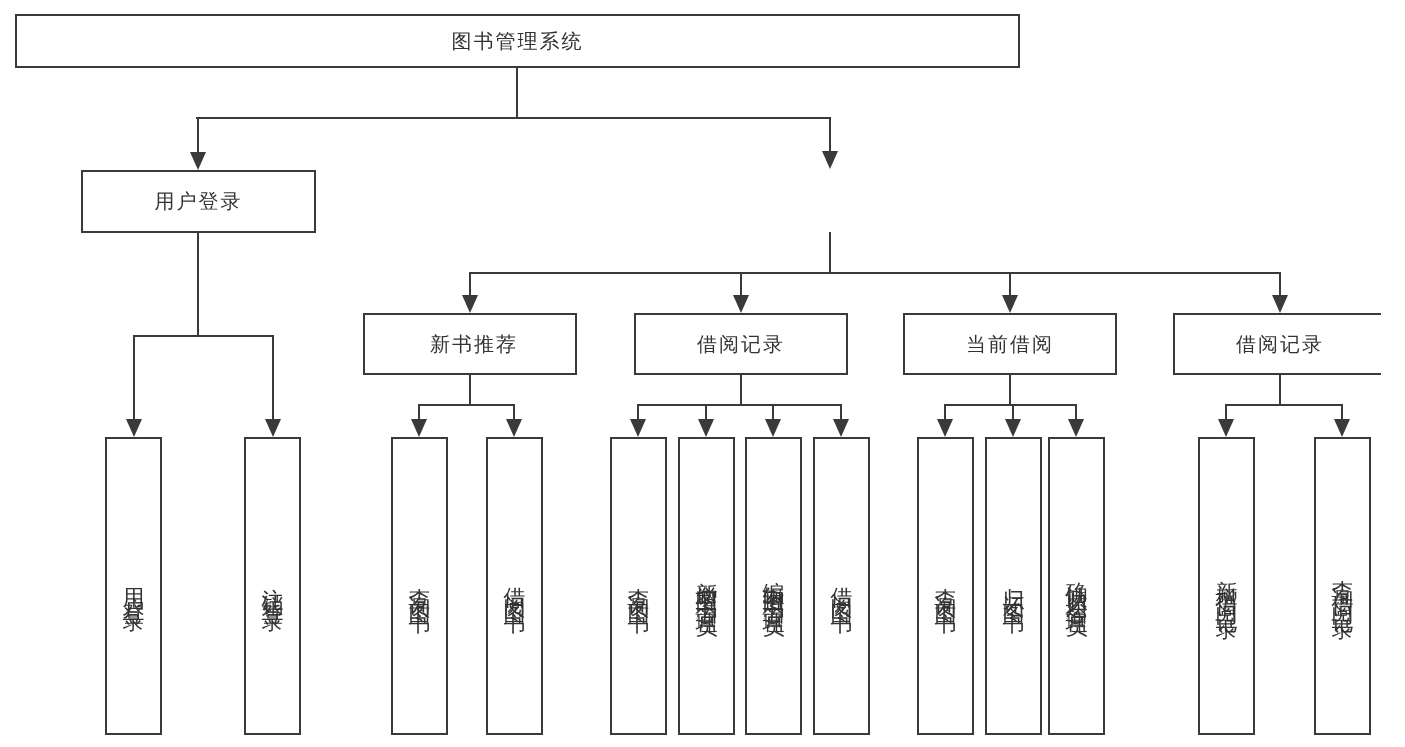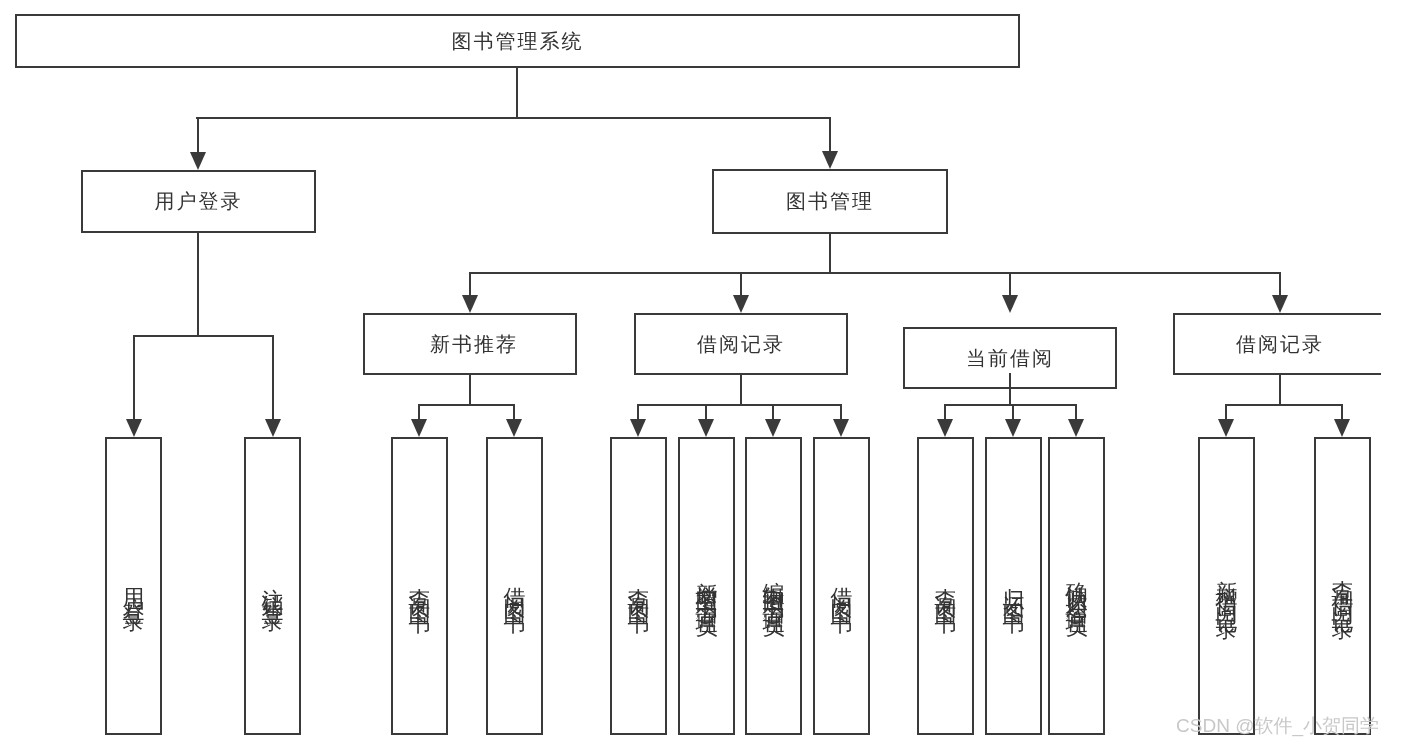--- a/index.html
+++ b/index.html
@@ -42,37 +42,36 @@
 <div id="canvas">
 
   <div class="box lvl" style="left:15px;top:14px;width:1005px;height:54px;">图书管理系统</div>
 
   <div class="vline" style="left:516px;top:66px;height:53px;"></div>
   <div class="hline" style="left:196px;top:117px;width:634px;"></div>
   <div class="arrow" style="left:197px;top:117px;height:53px;"></div>
   <div class="arrow" style="left:829px;top:117px;height:52px;"></div>
 
   <div class="box lvl" style="left:81px;top:170px;width:235px;height:63px;">用户登录</div>
-  <div class="box lvl" style="left:712px;top:169px;width:236px;height:65px;">图书管理</div>
 
   <div class="vline" style="left:197px;top:231px;height:106px;"></div>
   <div class="hline" style="left:133px;top:335px;width:141px;"></div>
   <div class="arrow" style="left:133px;top:335px;height:102px;"></div>
   <div class="arrow" style="left:272px;top:335px;height:102px;"></div>
 
   <div class="vline" style="left:829px;top:232px;height:42px;"></div>
   <div class="hline" style="left:469px;top:272px;width:812px;"></div>
   <div class="arrow" style="left:469px;top:272px;height:41px;"></div>
   <div class="arrow" style="left:740px;top:272px;height:41px;"></div>
   <div class="arrow" style="left:1009px;top:272px;height:41px;"></div>
   <div class="arrow" style="left:1279px;top:272px;height:41px;"></div>
 
   <div class="box lvl" style="left:363px;top:313px;width:214px;height:62px;padding-left:8px;">新书推荐</div>
   <div class="box lvl" style="left:634px;top:313px;width:214px;height:62px;">借阅记录</div>
-  <div class="box lvl" style="left:903px;top:327px;width:214px;height:62px;">当前借阅</div>
+  <div class="box lvl" style="left:903px;top:313px;width:214px;height:62px;">当前借阅</div>
   <div class="box lvl" style="left:1173px;top:313px;width:214px;height:62px;">借阅记录</div>
 
   <div class="vline" style="left:469px;top:373px;height:33px;"></div>
   <div class="hline" style="left:418px;top:404px;width:97px;"></div>
   <div class="arrow" style="left:418px;top:404px;height:33px;"></div>
   <div class="arrow" style="left:513px;top:404px;height:33px;"></div>
 
   <div class="vline" style="left:740px;top:373px;height:33px;"></div>
   <div class="hline" style="left:637px;top:404px;width:205px;"></div>
   <div class="arrow" style="left:637px;top:404px;height:33px;"></div>
@@ -128,15 +127,14 @@
     <span class="vtext long">确认归还（管理员）</span>
   </div>
 
   <div class="box leaf" style="left:1198px;top:437px;width:57px;height:298px;">
     <span class="vtext">新增借阅记录</span>
   </div>
   <div class="box leaf" style="left:1314px;top:437px;width:57px;height:298px;">
     <span class="vtext">查询借阅记录</span>
   </div>
 
-  <div class="watermark">CSDN @软件_小贺同学</div>
 
 </div>
 
 </body></html>

